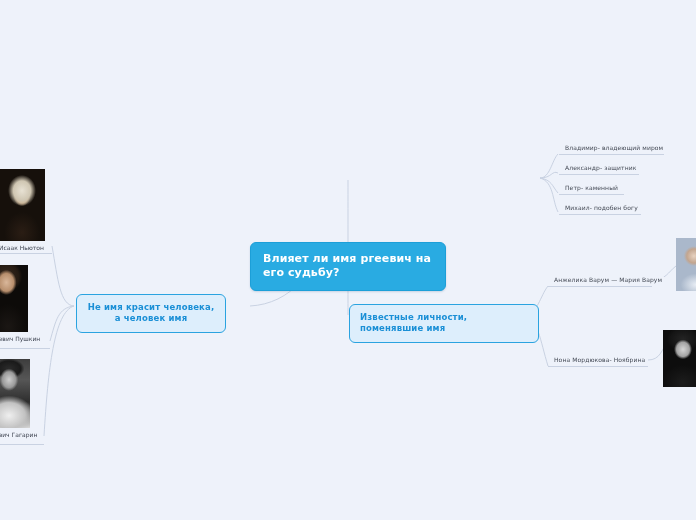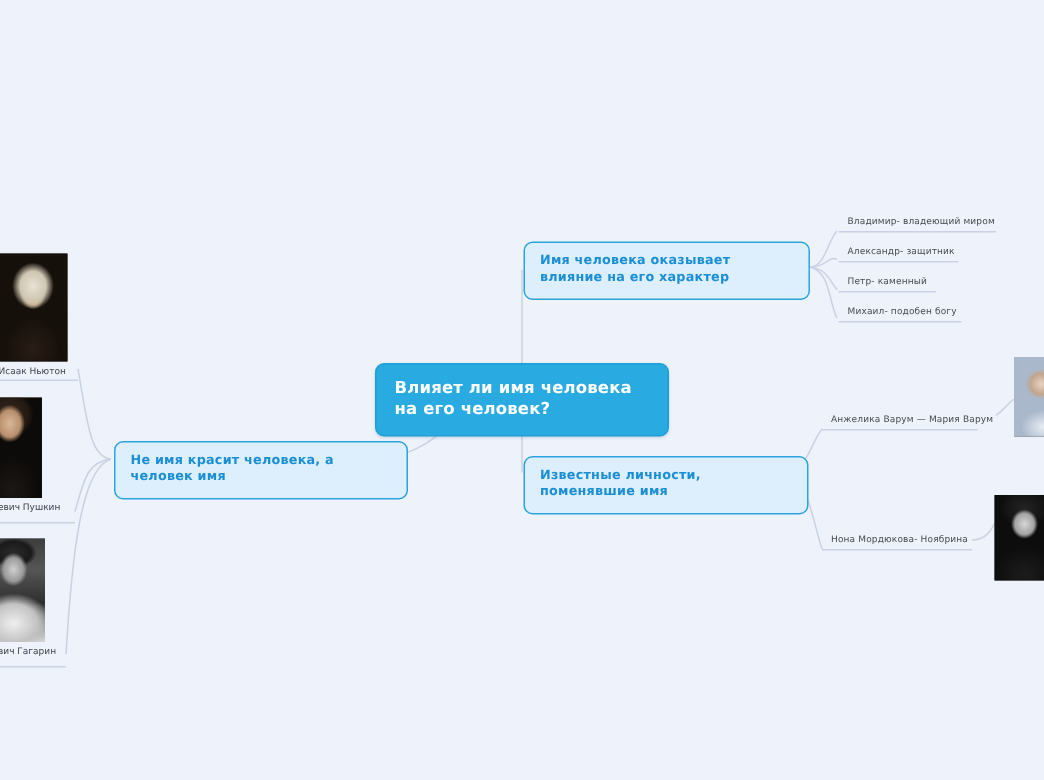--- a/index.html
+++ b/index.html
@@ -160,26 +160,23 @@
       <path d="M 652 280 C 666 280 668 272 676 266"></path>
       <path d="M 648 360 C 660 360 662 350 668 340"></path>
 
       <path d="M 74 306 C 60 305 58 280 52 246"></path>
       <path d="M 74 306 C 58 308 56 320 50 341"></path>
       <path d="M 74 306 C 54 312 48 370 44 436"></path>
     </g>
   </svg>
 
   <div class="node node-root" style="left:250px; top:242px; width:196px;">
-    <span>Влияет ли имя человека на его человек?</span>
-  </div>
-
-  <div class="node node-branch" style="left:349px; top:161px; width:191px;">
-    <span>Имя человека оказывает влияние на его характер</span>
-  </div>
+    <span>Влияет ли имя ргеевич на его судьбу?</span>
+  </div>
+
 
   <div class="node node-leaf" style="left:562px; top:142px;">
     <span>Владимир- владеющий миром</span>
   </div>
   <div class="leaf-underline" style="left:559px; top:154px; width:105px;"></div>
 
   <div class="node node-leaf" style="left:562px; top:162px;">
     <span>Александр- защитник</span>
   </div>
   <div class="leaf-underline" style="left:559px; top:174px; width:80px;"></div>
@@ -201,21 +198,21 @@
   <div class="node node-leaf" style="left:551px; top:274px;">
     <span>Анжелика Варум — Мария Варум</span>
   </div>
   <div class="leaf-underline" style="left:548px; top:286px; width:104px;"></div>
 
   <div class="node node-leaf" style="left:551px; top:354px;">
     <span>Нона Мордюкова- Ноябрина</span>
   </div>
   <div class="leaf-underline" style="left:548px; top:366px; width:100px;"></div>
 
-  <div class="node node-branch" style="left:76px; top:294px; width:196px;">
+  <div class="node node-branch" style="left:76px; top:294px; width:150px;text-align:center;">
     <span>Не имя красит человека, а человек имя</span>
   </div>
 
   <div class="img-card" style="left:-1px; top:169px; width:46px;">
     <div class="img-frame" style="height:72px;">
       <div class="portrait p-newton"></div>
     </div>
     <div class="img-caption">Исаак Ньютон</div>
   </div>
   <div class="leaf-underline" style="left:-1px; top:253px; width:53px;"></div>

